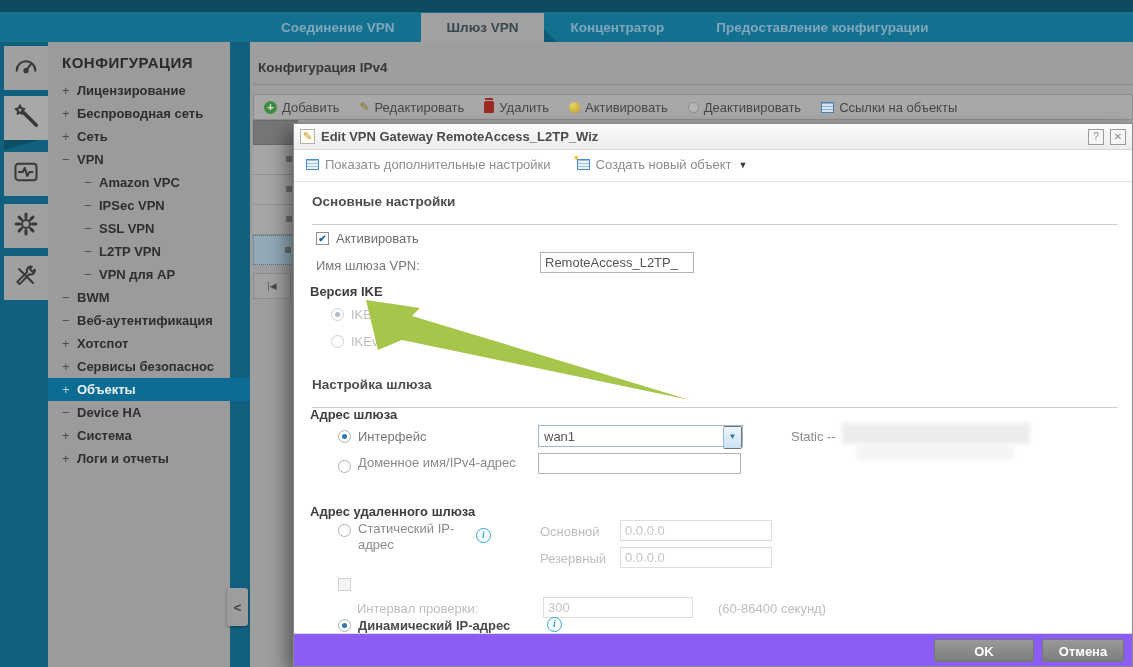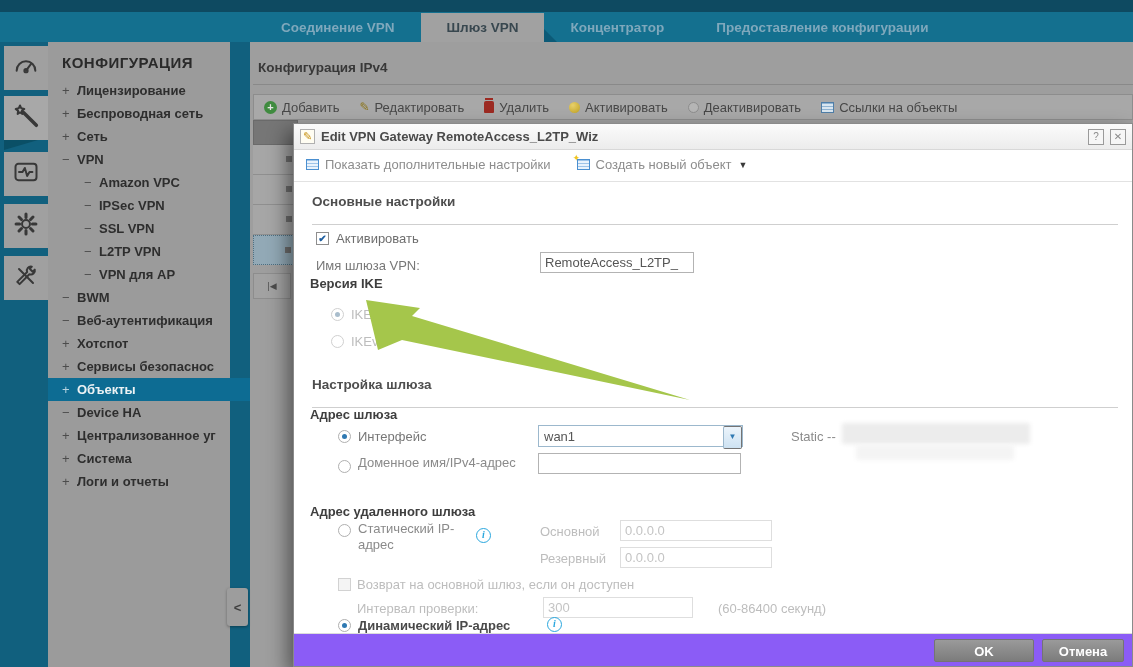--- a/index.html
+++ b/index.html
@@ -179,21 +179,20 @@
       <div class="titem lvl1"><span class="tmark">−</span><span>IPSec VPN</span></div>
       <div class="titem lvl1"><span class="tmark">−</span><span>SSL VPN</span></div>
       <div class="titem lvl1"><span class="tmark">−</span><span>L2TP VPN</span></div>
       <div class="titem lvl1"><span class="tmark">−</span><span>VPN для AP</span></div>
       <div class="titem"><span class="tmark">−</span><span>BWM</span></div>
       <div class="titem"><span class="tmark">−</span><span>Веб-аутентификация</span></div>
       <div class="titem"><span class="tmark">+</span><span>Хотспот</span></div>
       <div class="titem"><span class="tmark">+</span><span>Сервисы безопаснос</span></div>
       <div class="titem selected"><span class="tmark">+</span><span>Объекты</span></div>
       <div class="titem"><span class="tmark">−</span><span>Device HA</span></div>
-      <div class="titem"><span class="tmark">+</span><span>Централизованное уг</span></div>
       <div class="titem"><span class="tmark">+</span><span>Система</span></div>
       <div class="titem"><span class="tmark">+</span><span>Логи и отчеты</span></div>
     </div>
   </div>
   <div class="collapse-handle">
       <span>&lt;</span>
     </div>
 
   <div class="page-heading">Конфигурация IPv4</div>
   <div class="heading-rule"></div>
@@ -263,21 +262,21 @@
           <span class="ddn-arrow">▼</span>
         </span>
     </div>
     <div class="dlg-divider"></div>
 
     <div class="sect" style="top:70px;">Основные настройки</div>
     <span class="cb" style="left:22px; top:108px;">✔</span>
     <span class="lbl" style="left:42px; top:107px; color:#6e6e6e;">Активировать</span>
     <span class="lbl" style="left:22px; top:134px; color:#777;">Имя шлюза VPN:</span>
     <input class="inp" style="left: 246px; top: 128px; width: 154px;" value="RemoteAccess_L2TP_">
-    <span class="subhead" style="left:16px; top:152px;">Версия IKE</span>
+    <span class="subhead" style="left:16px; top:160px;">Версия IKE</span>
     <span class="rd dis sel" style="left:37px; top:184px;"></span>
     <span class="lbl dis" style="left:57px; top:183px;">IKEv1</span>
     <span class="rd dis" style="left:37px; top:211px;"></span>
     <span class="lbl dis" style="left:57px; top:210px;">IKEv2</span>
 
     <svg class="arrow-svg" viewBox="0 0 345 118">
       <polygon points="10,8 22,58 46,48 334,108 56,24 64,16" fill="#a5c64b"></polygon>
     </svg>
 
     <div class="sect" style="top:253px;">Настройка шлюза</div>
@@ -297,21 +296,20 @@
 
     <span class="subhead" style="left:16px; top:380px;">Адрес удаленного шлюза</span>
     <span class="rd" style="left:44px; top:400px;"></span>
     <span class="lbl" style="left:64px; top:397px; width:105px;">Статический IP-адрес</span>
     <span class="info" style="left:182px; top:404px;">i</span>
     <span class="lbl dis" style="left:246px; top:400px;">Основной</span>
     <input class="inp dis" style="left: 326px; top: 396px; width: 152px;" value="0.0.0.0">
     <span class="lbl dis" style="left:246px; top:427px;">Резервный</span>
     <input class="inp dis" style="left: 326px; top: 423px; width: 152px;" value="0.0.0.0">
     <span class="cb dis" style="left:44px; top:454px;"></span>
-    <span class="lbl dis" style="left:63px; top:453px;">Возврат на основной шлюз, если он доступен</span>
     <span class="lbl dis" style="left:63px; top:477px;">Интервал проверки:</span>
     <input class="inp dis" style="left: 249px; top: 473px; width: 150px;" value="300">
     <span class="lbl dis" style="left:424px; top:477px;">(60-86400 секунд)</span>
     <span class="rd sel" style="left:44px; top:495px;"></span>
     <span class="lbl strong" style="left:64px; top:494px;">Динамический IP-адрес</span>
     <span class="info" style="left:253px; top:493px;">i</span>
 
     <div class="dlg-footer">
       <span class="btn ok">OK</span>
       <span class="btn cancel">Отмена</span>

